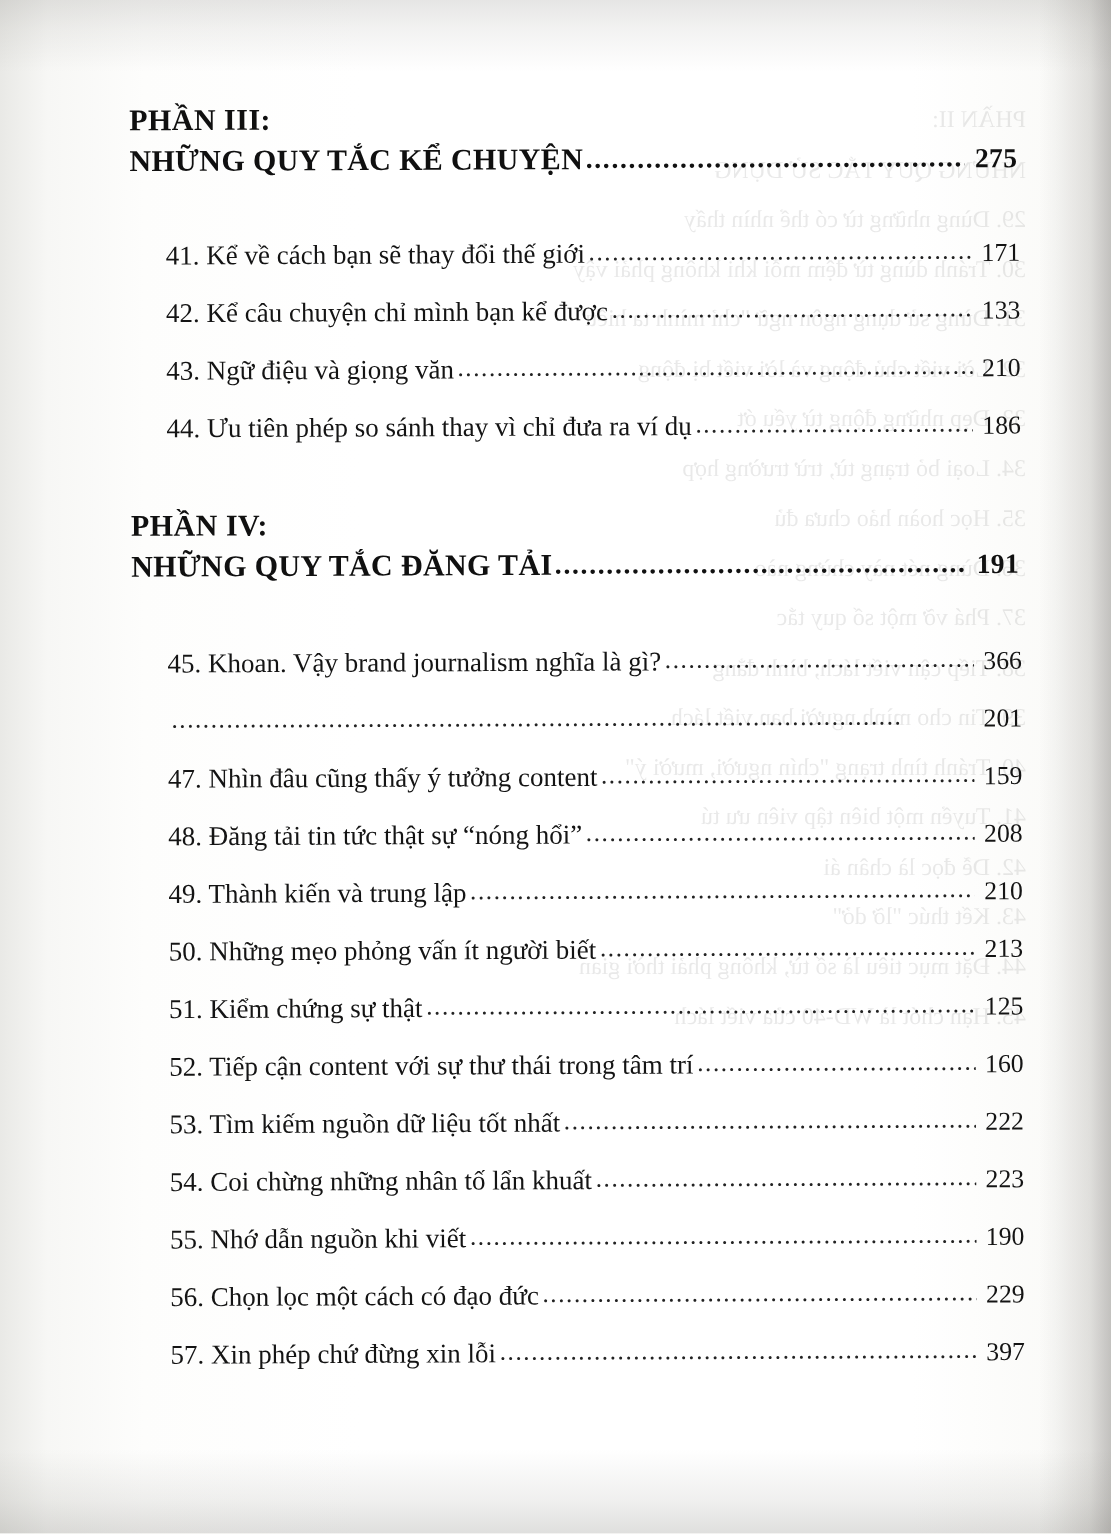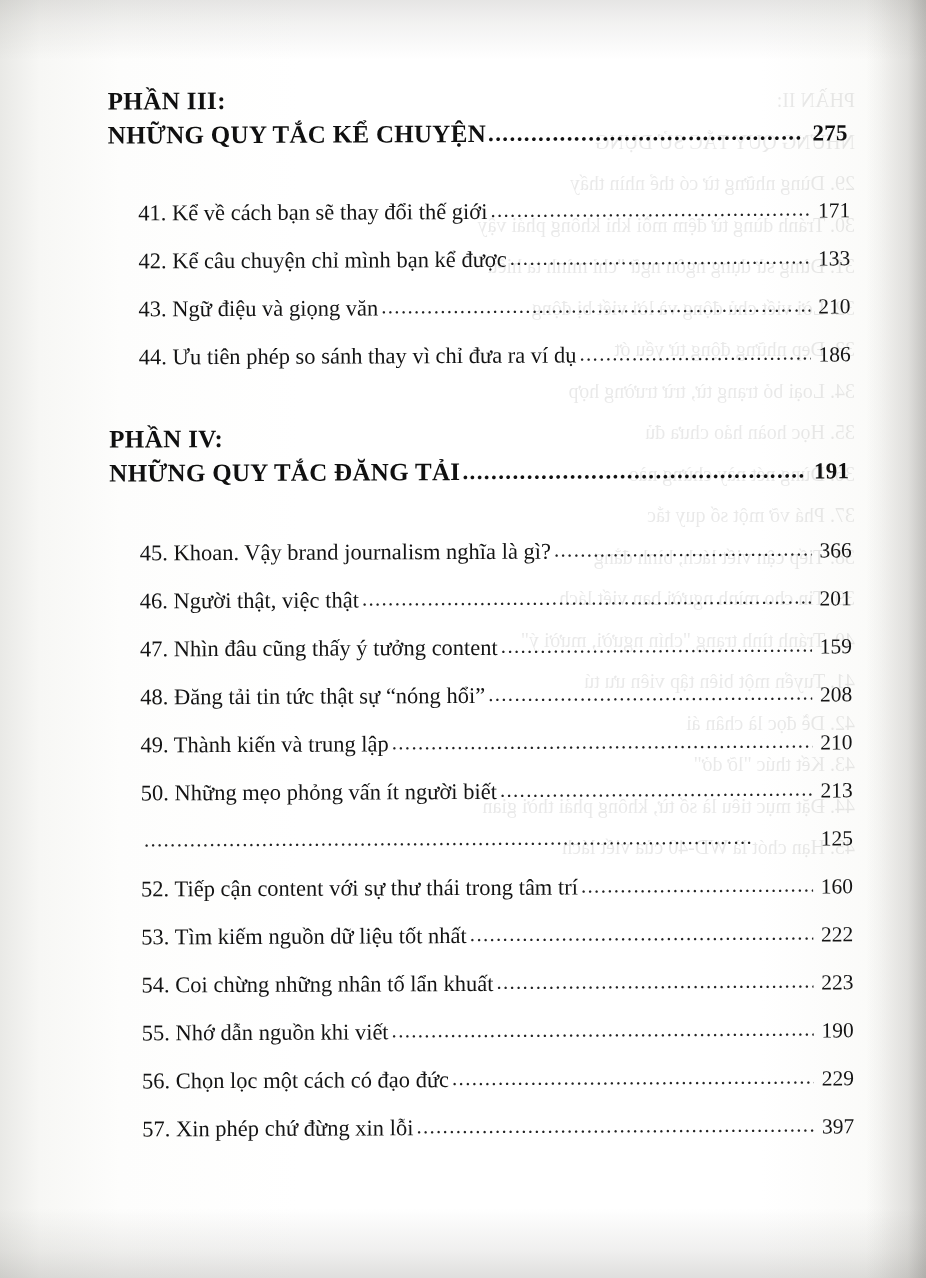--- a/index.html
+++ b/index.html
@@ -237,21 +237,20 @@
       </div>
     </div>
 
     <div class="entries" style="top:528px;">
       <div class="entry">
         <span class="label">45. Khoan. Vậy brand journalism nghĩa là gì?</span>
         <span class="leader">.............................................................................................</span>
         <span class="page">366</span>
       </div>
       <div class="entry">
-        <span class="label">46. Người thật, việc thật</span>
         <span class="leader">.............................................................................................</span>
         <span class="page">201</span>
       </div>
       <div class="entry">
         <span class="label">47. Nhìn đâu cũng thấy ý tưởng content</span>
         <span class="leader">.............................................................................................</span>
         <span class="page">159</span>
       </div>
       <div class="entry">
         <span class="label">48. Đăng tải tin tức thật sự “nóng hổi”</span>
@@ -262,20 +261,21 @@
         <span class="label">49. Thành kiến và trung lập</span>
         <span class="leader">.............................................................................................</span>
         <span class="page">210</span>
       </div>
       <div class="entry">
         <span class="label">50. Những mẹo phỏng vấn ít người biết</span>
         <span class="leader">.............................................................................................</span>
         <span class="page">213</span>
       </div>
       <div class="entry">
+        <span class="label">51. Kiểm chứng sự thật</span>
         <span class="leader">.............................................................................................</span>
         <span class="page">125</span>
       </div>
       <div class="entry">
         <span class="label">52. Tiếp cận content với sự thư thái trong tâm trí</span>
         <span class="leader">.............................................................................................</span>
         <span class="page">160</span>
       </div>
       <div class="entry">
         <span class="label">53. Tìm kiếm nguồn dữ liệu tốt nhất</span>

